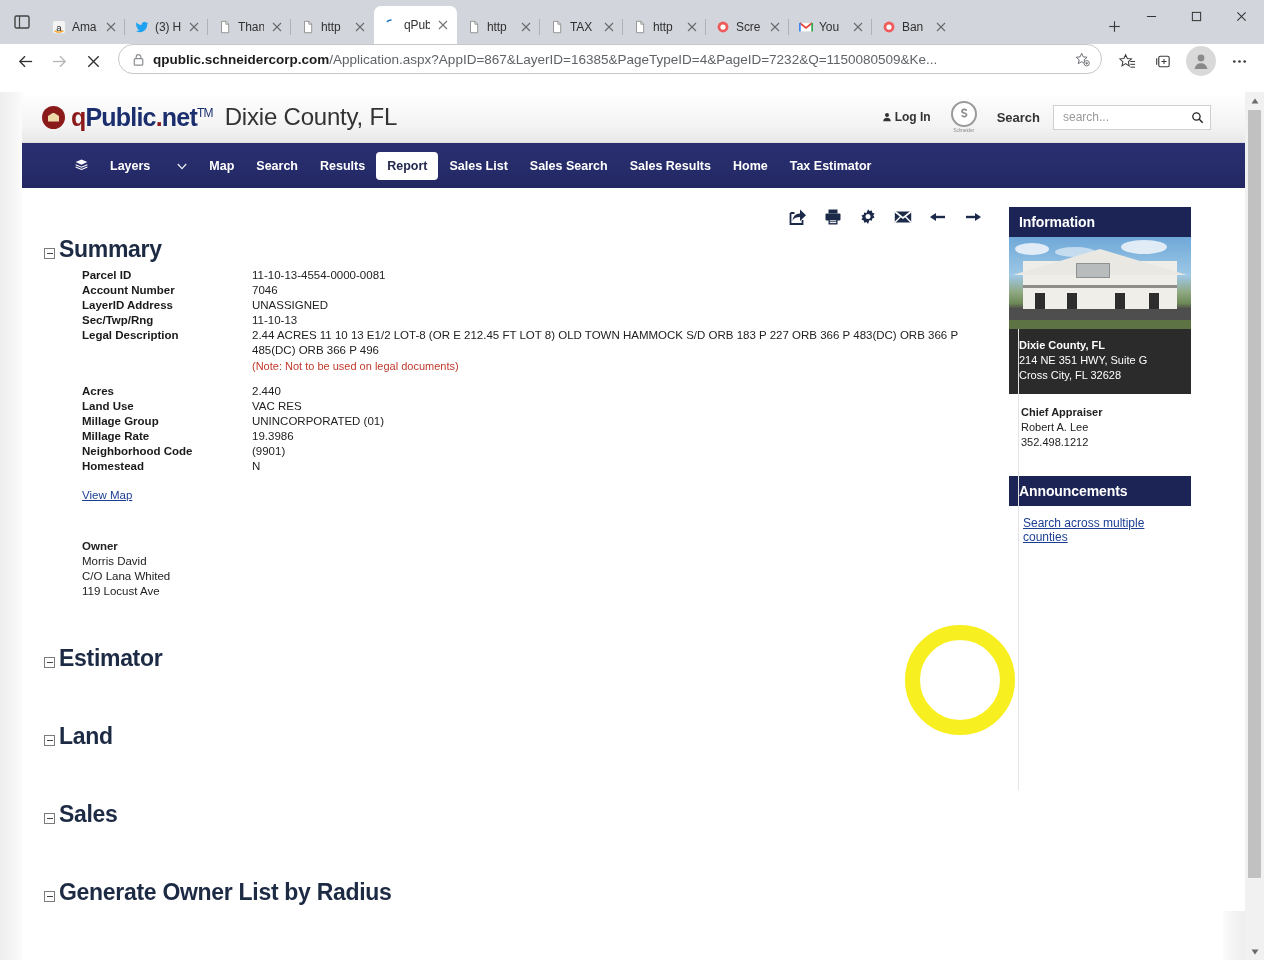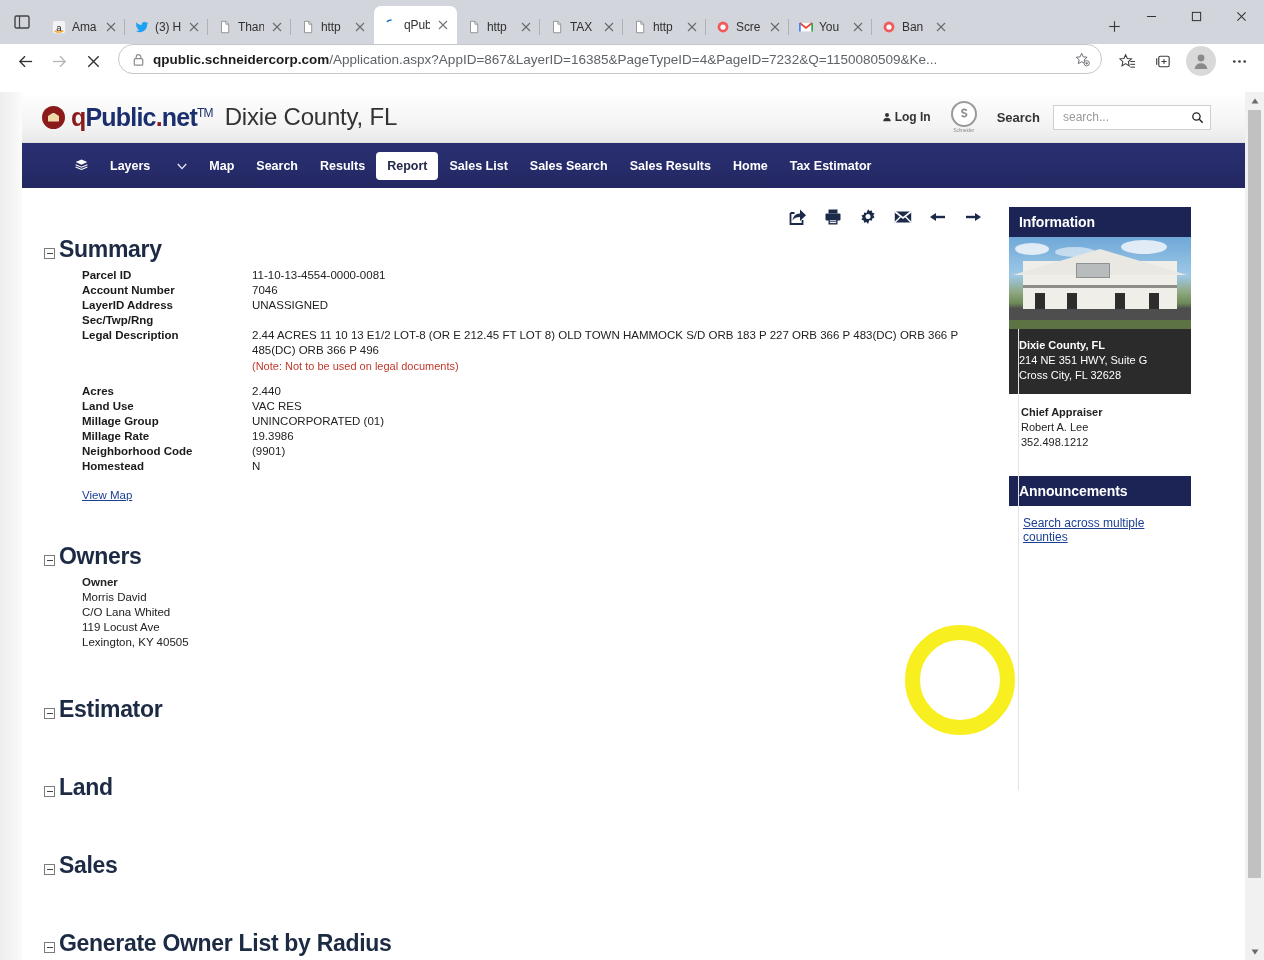--- a/index.html
+++ b/index.html
@@ -664,20 +664,21 @@
               <div class="kv-row">
                 <div class="kv-key">Account Number</div>
                 <div class="kv-val">7046</div>
               </div>
               <div class="kv-row">
                 <div class="kv-key">LayerID Address</div>
                 <div class="kv-val">UNASSIGNED</div>
               </div>
               <div class="kv-row">
                 <div class="kv-key">Sec/Twp/Rng</div>
+                <div class="kv-val">11-10-13</div>
               </div>
             </div>
           <div class="kv">
             <div class="kv-row">
               <div class="kv-key">Legal Description</div>
               <div class="kv-val">2.44 ACRES 11 10 13 E1/2 LOT-8 (OR E 212.45 FT LOT 8) OLD TOWN HAMMOCK S/D ORB 183 P 227 ORB 366 P 483(DC) ORB 366 P 485(DC) ORB 366 P 496</div>
             </div>
             <div class="kv-row">
               <div class="kv-key"></div>
               <div class="kv-note">(Note: Not to be used on legal documents)</div>
@@ -708,31 +709,26 @@
               <div class="kv-row">
                 <div class="kv-key">Homestead</div>
                 <div class="kv-val">N</div>
               </div>
             </div>
           <a class="view-map" href="#">View Map</a>
 
           <div class="sec-spacer-md"></div>
 
           
-          <div class="sec-head">
-            <div class="sec-toggle"></div>
-            <div class="sec-title">Owners</div>
-          </div>
           <div class="owner-block">
             <div class="ob-title">Owner</div>
             <div id="owner-lines">
                 <div>Morris David</div>
                 <div>C/O Lana Whited</div>
                 <div>119 Locust Ave</div>
-                <div>Lexington, KY 40505</div>
               </div>
           </div>
 
           <div class="sec-spacer-lg"></div>
 
           
           <div class="sec-head">
             <div class="sec-toggle"></div>
             <div class="sec-title">Estimator</div>
           </div>

